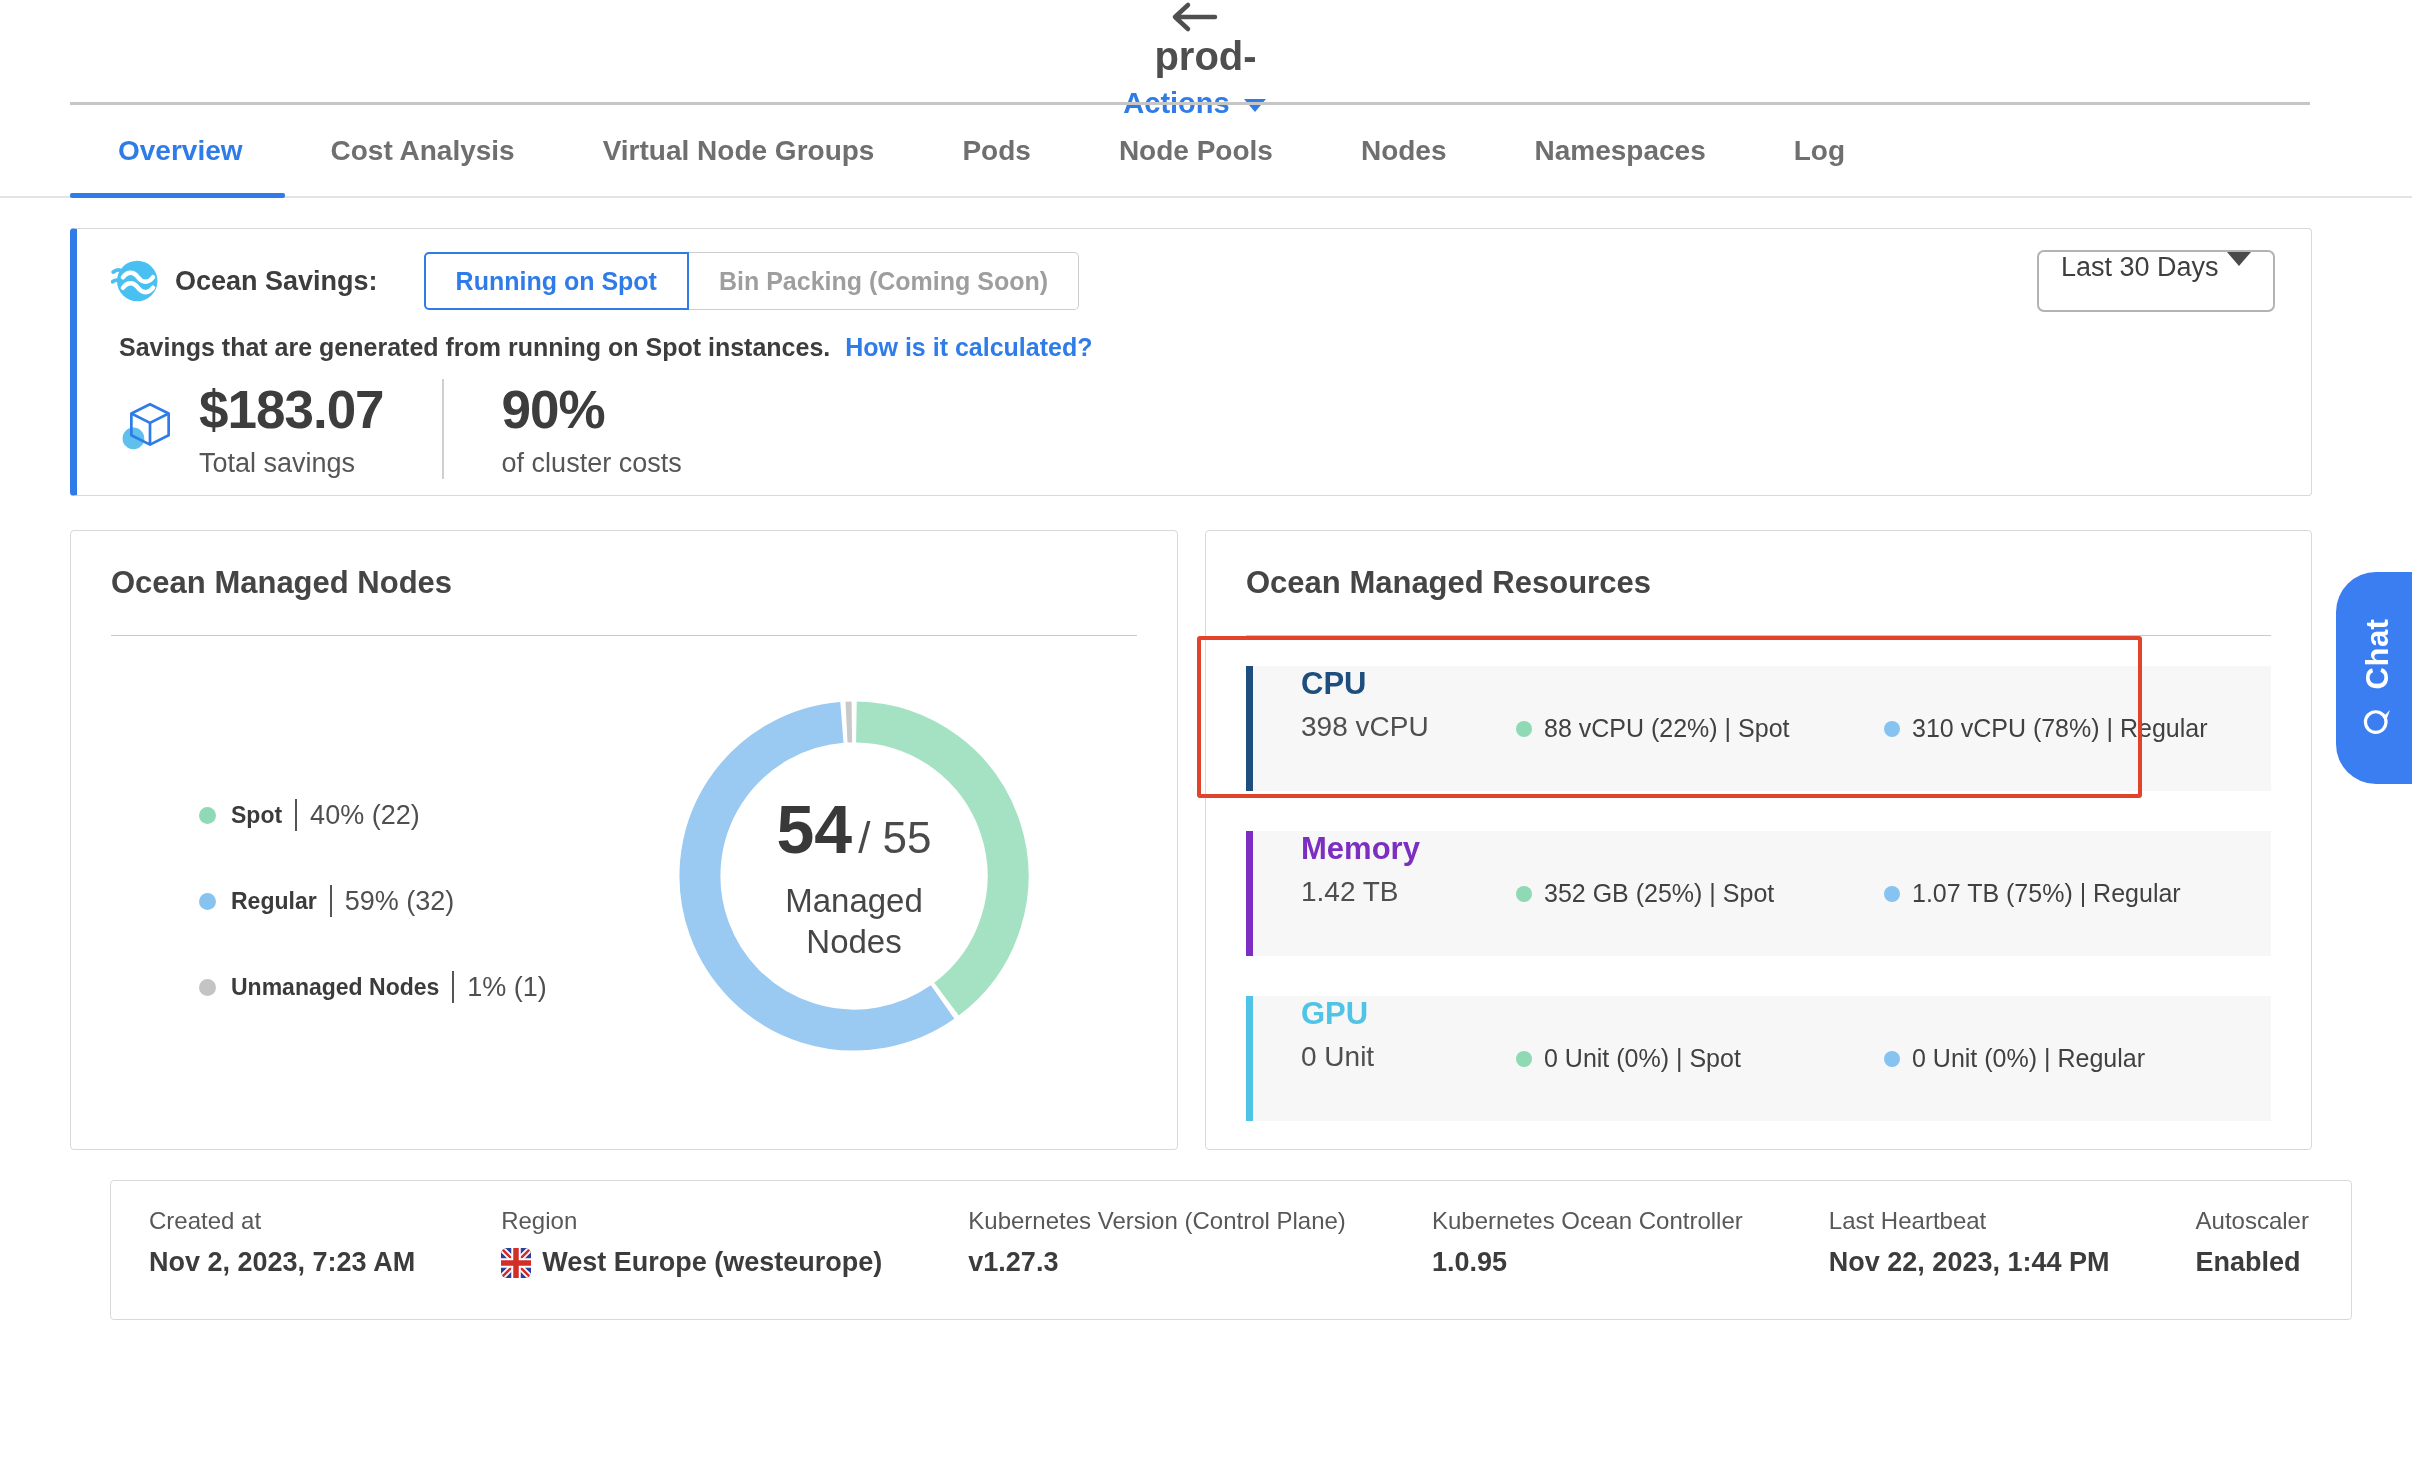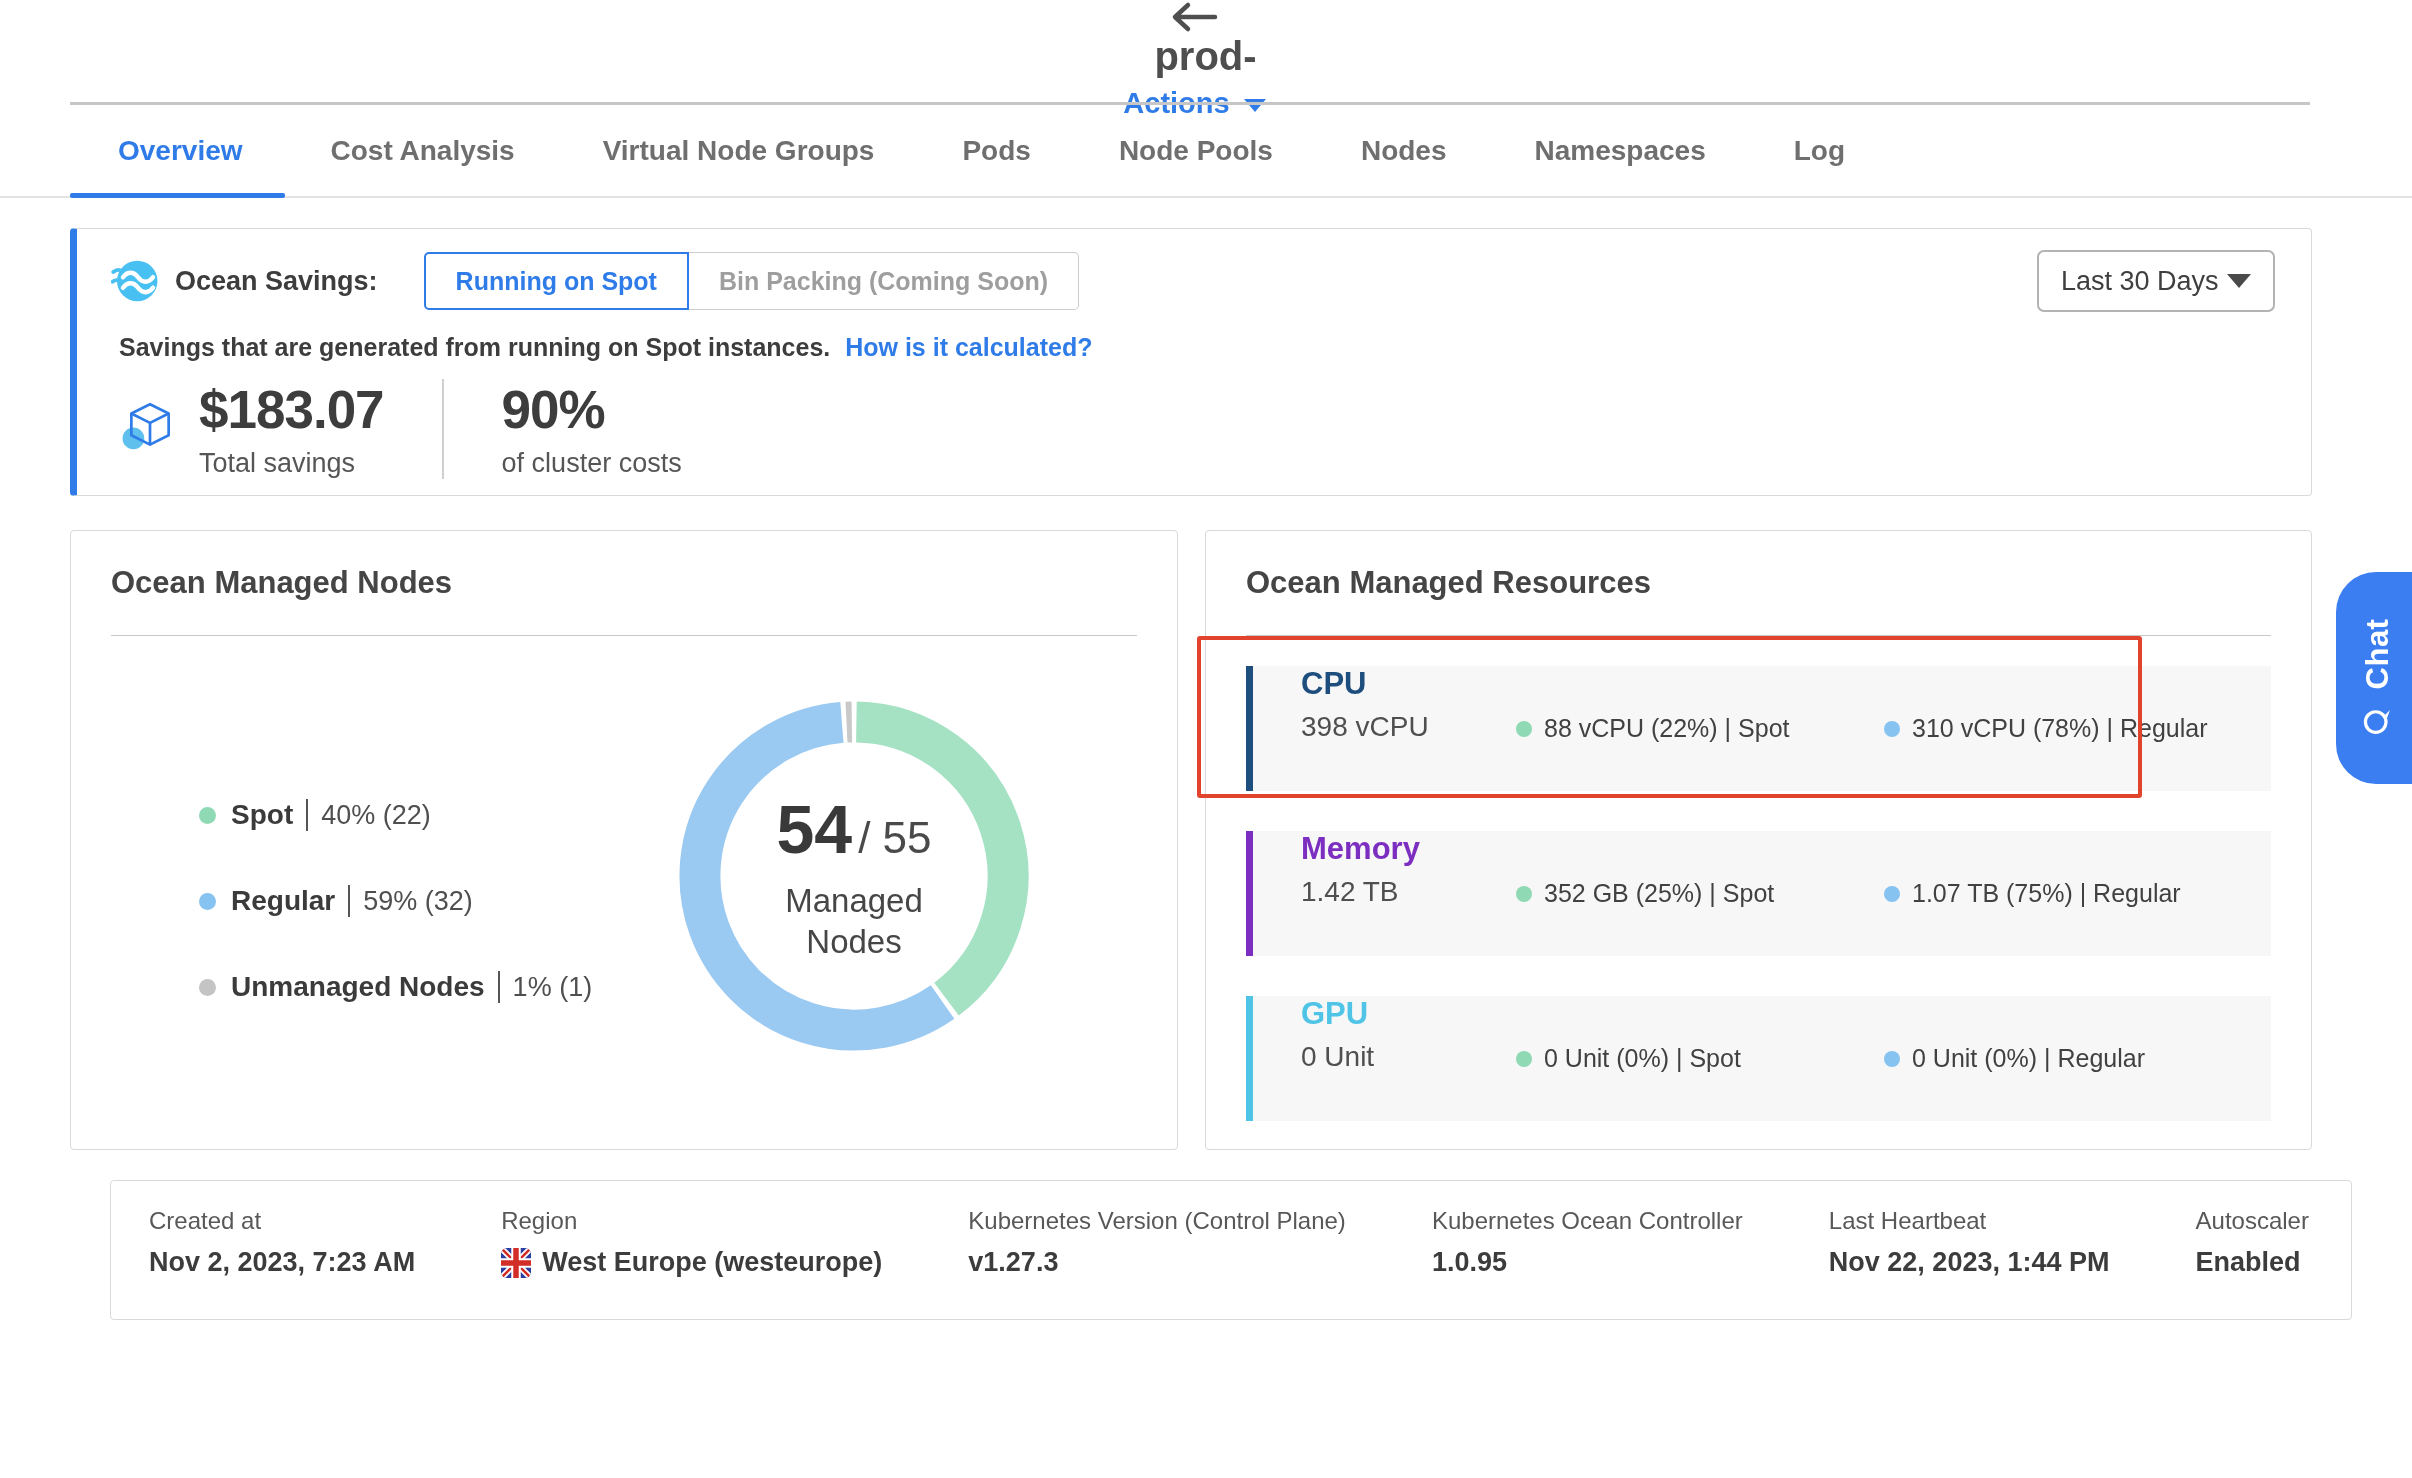--- a/index.html
+++ b/index.html
@@ -42,38 +42,38 @@
   
   .savings-card { left:70px; top:228px; width:2242px; height:268px; border-left:7px solid #2f7ce8; }
   .sav-row1 { position:absolute; left:34px; top:20px; right:36px; height:64px; display:flex; align-items:center; }
   .sav-logo { width:48px; height:48px; }
   .sav-label { margin-left:16px; font-size:27px; font-weight:bold; color:#3d3d3d; }
   .toggle { display:flex; margin-left:46px; }
   .toggle-btn { height:58px; display:flex; align-items:center; padding:0 30px;
     font-size:25px; font-weight:bold; cursor:pointer; background:#fff; }
   .toggle-btn.on { border:2.5px solid #2f7ce8; color:#2f7ce8; border-radius:5px 0 0 5px; }
   .toggle-btn.off { border:1.5px solid #cdcdcd; border-left:none; color:#9e9e9e; border-radius:0 5px 5px 0; }
-  .period-select { display:flex; align-items:center; justify-content:space-between; width:238px; height:62px;
+  .period-select { display:flex; align-items:flex-start; justify-content:space-between; width:238px; height:62px;
     border:2px solid #b3b3b3; border-radius:7px; padding:0 22px; font-size:27px; color:#3f3f3f; cursor:pointer; }
   .period-caret { width:0; height:0; border-left:12px solid transparent; border-right:12px solid transparent;
     border-top:14px solid #4a4a4a; }
   .sav-row2 { position:absolute; left:42px; top:104px; font-size:25px; font-weight:bold; color:#3d3d3d; }
   .sav-link { color:#2f7ce8; cursor:pointer; margin-left:8px; }
   .sav-row3 { position:absolute; left:44px; top:148px; height:104px; display:flex; align-items:center; }
   .cube-icon { width:58px; height:58px; margin-right:20px; margin-top:-4px; }
   .metric .val { font-size:53px; font-weight:bold; color:#3d3d3d; letter-spacing:-1px; }
   .metric .sub { font-size:27px; color:#565656; margin-top:8px; }
   .v-div { width:2px; height:100px; background:#cfcfcf; margin:0 58px; }
 
   
   .nodes-card { left:70px; top:530px; width:1108px; height:620px; }
   .legend { position:absolute; left:128px; top:268px; display:flex; flex-direction:column; gap:54px; }
   .legend-item { display:flex; align-items:center; }
   .legend-dot { width:17px; height:17px; border-radius:50%; background:var(--accent); margin-right:15px; }
-  .legend-label { font-size:28px; font-weight:bold; color:#3b3b3b; }
+  .legend-label { font-size:23px; font-weight:bold; color:#3b3b3b; }
   .legend-sep { width:2px; height:32px; background:#555; margin:0 13px; }
   .legend-val { font-size:27px; color:#4f4f4f; }
   .donut-wrap { position:absolute; left:588px; top:150px; width:390px; height:390px; }
   .donut-center { position:absolute; inset:0; display:flex; flex-direction:column; align-items:center; justify-content:center; }
   .donut-line1 { display:flex; align-items:baseline; }
   .donut-count { font-size:68px; font-weight:bold; color:#393939; }
   .donut-total { font-size:44px; color:#4a4a4a; margin-left:6px; }
   .donut-sub { margin-top:12px; width:230px; text-align:center; font-size:33px; color:#464646; line-height:1.25; }
 
   

